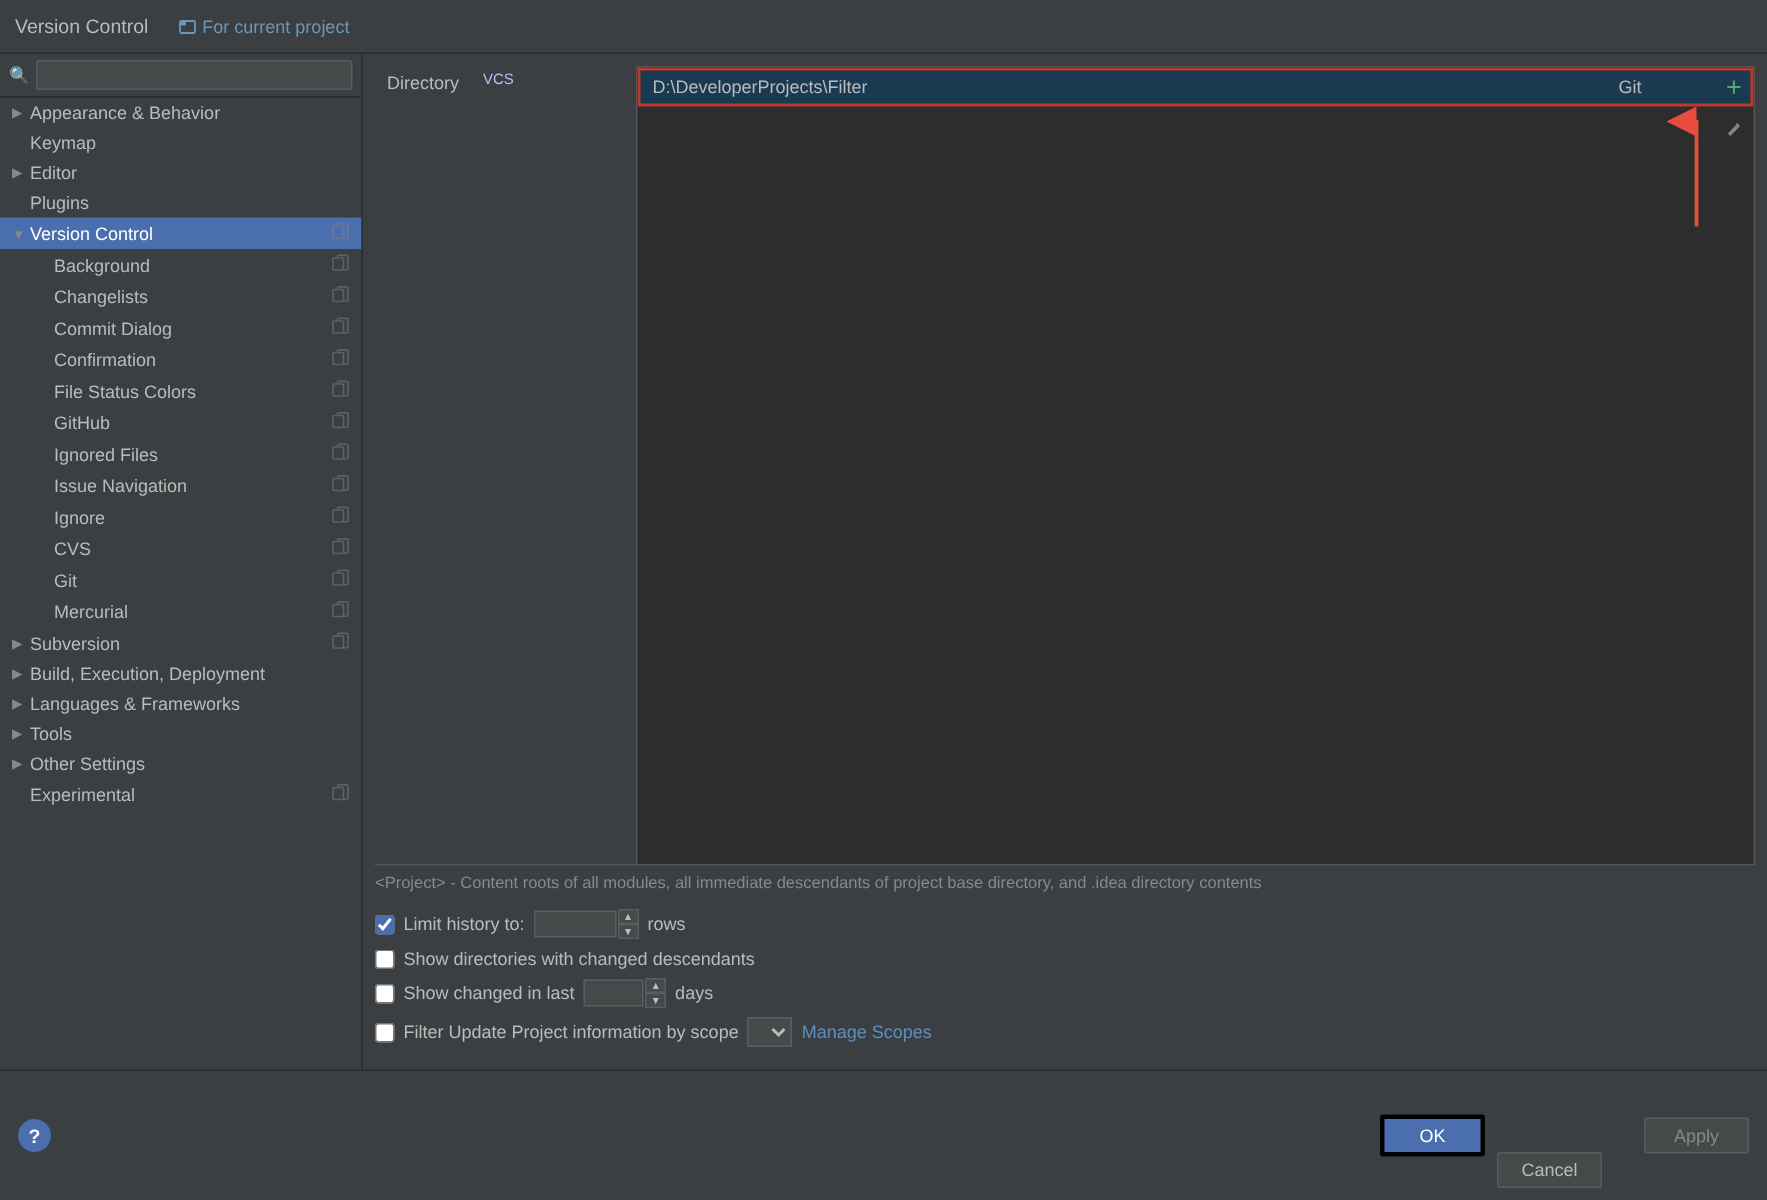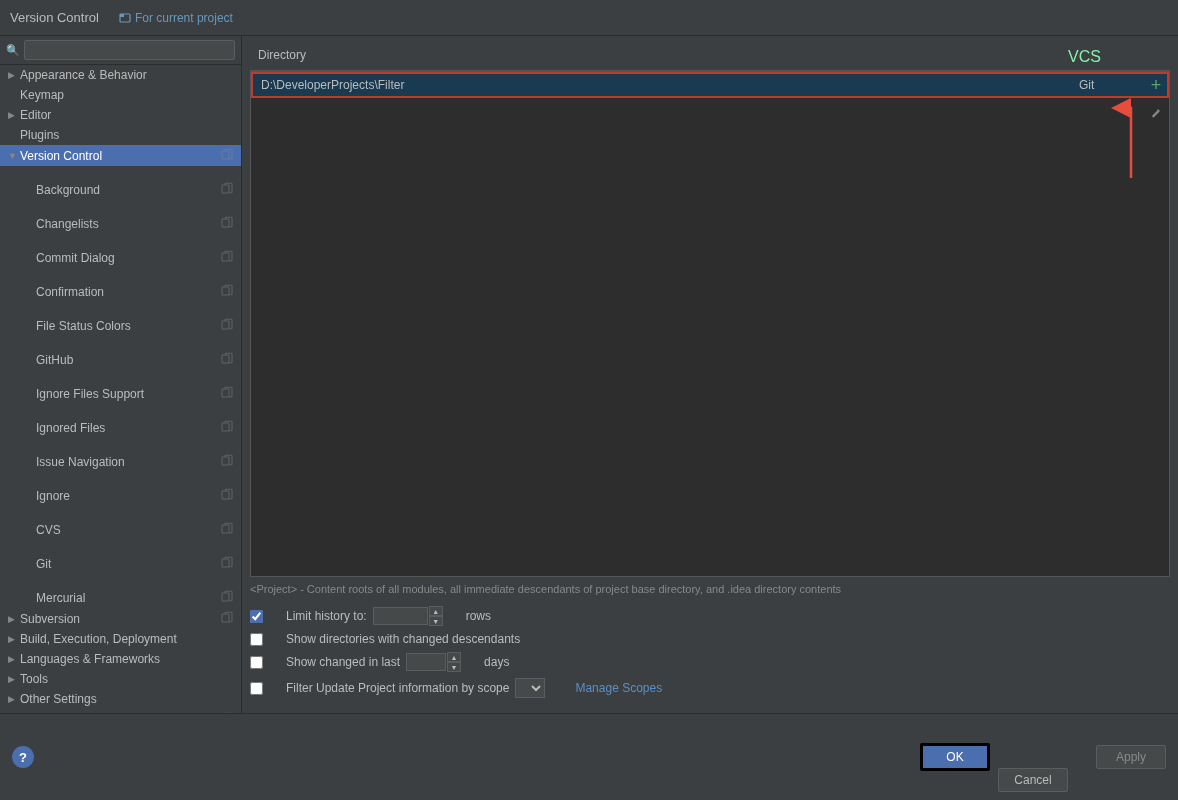--- a/index.html
+++ b/index.html
@@ -111,21 +111,20 @@
     .sidebar-item .label {
       flex: 1;
     }
 
     .sidebar-item.level1 {
       padding-left: 8px;
     }
 
     .sidebar-item.level2 {
       padding-left: 24px;
-      margin-top: 13px;
     }
 
     
     .main-content {
       flex: 1;
       display: flex;
       flex-direction: column;
       overflow: hidden;
       background: #3c3f41;
     }
@@ -147,22 +146,22 @@
     .th-directory {
       flex: 1;
       padding: 2px 8px;
       color: #bbbbbb;
       font-size: 12px;
     }
 
     .th-vcs {
       width: 80px;
       padding: 2px 8px;
-      color: #86efac;
-      font-size: 16px;
+      color: #c4b5fd;
+      font-size: 10px;
     }
 
     .th-actions {
       width: 30px;
     }
 
     .table-container {
       flex: 1;
       position: relative;
       border: 1px solid #555;
@@ -246,21 +245,20 @@
     .option-row input[type="checkbox"] {
       accent-color: #4b6eaf;
       width: 13px;
       height: 13px;
       cursor: pointer;
     }
 
     .option-label {
       color: #bbbbbb;
       font-size: 12px;
-      margin-left: 17px;
     }
 
     .option-number-input {
       background: #45494a;
       border: 1px solid #5a5d5f;
       color: #bbbbbb;
       font-size: 12px;
       padding: 1px 4px;
       width: 60px;
       text-align: right;
@@ -293,21 +291,20 @@
     }
 
     .link-button {
       color: #5a8fc4;
       background: none;
       border: none;
       cursor: pointer;
       font-size: 12px;
       text-decoration: none;
       padding: 0;
-      margin-left: 24px;
     }
 
     .scope-dropdown {
       background: #45494a;
       border: 1px solid #5a5d5f;
       color: #bbbbbb;
       font-size: 11px;
       padding: 1px 4px;
       height: 20px;
       cursor: pointer;
@@ -495,28 +492,20 @@
           <div class="sidebar-item level2">
             <span class="arrow"></span>
             <span class="label">GitHub</span>
             <span><svg class="copy-icon-svg" viewBox="0 0 12 12" fill="none" stroke="#888" stroke-width="1.1">
       <rect x="1" y="3" width="7" height="8" rx="0.8"></rect>
       <path d="M4 3V2a0.8 0.8 0 0 1 0.8-0.8h5.4a0.8 0.8 0 0 1 0.8 0.8v8a0.8 0.8 0 0 1-0.8 0.8H8"></path>
     </svg></span>
           </div>
           <div class="sidebar-item level2">
             <span class="arrow"></span>
-            <span class="label">Ignore Files Support</span>
-            <span><svg class="copy-icon-svg" viewBox="0 0 12 12" fill="none" stroke="#888" stroke-width="1.1">
-      <rect x="1" y="3" width="7" height="8" rx="0.8"></rect>
-      <path d="M4 3V2a0.8 0.8 0 0 1 0.8-0.8h5.4a0.8 0.8 0 0 1 0.8 0.8v8a0.8 0.8 0 0 1-0.8 0.8H8"></path>
-    </svg></span>
-          </div>
-          <div class="sidebar-item level2">
-            <span class="arrow"></span>
             <span class="label">Ignored Files</span>
             <span><svg class="copy-icon-svg" viewBox="0 0 12 12" fill="none" stroke="#888" stroke-width="1.1">
       <rect x="1" y="3" width="7" height="8" rx="0.8"></rect>
       <path d="M4 3V2a0.8 0.8 0 0 1 0.8-0.8h5.4a0.8 0.8 0 0 1 0.8 0.8v8a0.8 0.8 0 0 1-0.8 0.8H8"></path>
     </svg></span>
           </div>
           <div class="sidebar-item level2">
             <span class="arrow"></span>
             <span class="label">Issue Navigation</span>
             <span><svg class="copy-icon-svg" viewBox="0 0 12 12" fill="none" stroke="#888" stroke-width="1.1">
@@ -587,21 +576,21 @@
       <rect x="1" y="3" width="7" height="8" rx="0.8"></rect>
       <path d="M4 3V2a0.8 0.8 0 0 1 0.8-0.8h5.4a0.8 0.8 0 0 1 0.8 0.8v8a0.8 0.8 0 0 1-0.8 0.8H8"></path>
     </svg></span>
           </div>
         </div>
     </div>
 
     <div class="main-content">
       <div class="vc-panel">
 
-        <div style="position:relative; display:flex; flex-direction:column; flex:1;">
+        <div style="position:relative; display:flex; flex-direction:row; flex:1;">
 
           <div class="table-header">
             <div class="th-directory">Directory</div>
             <div class="th-vcs">VCS</div>
             <div class="th-actions"></div>
           </div>
 
           <div class="table-container" style="position:relative;">
 
             <div class="table-row-selected">

